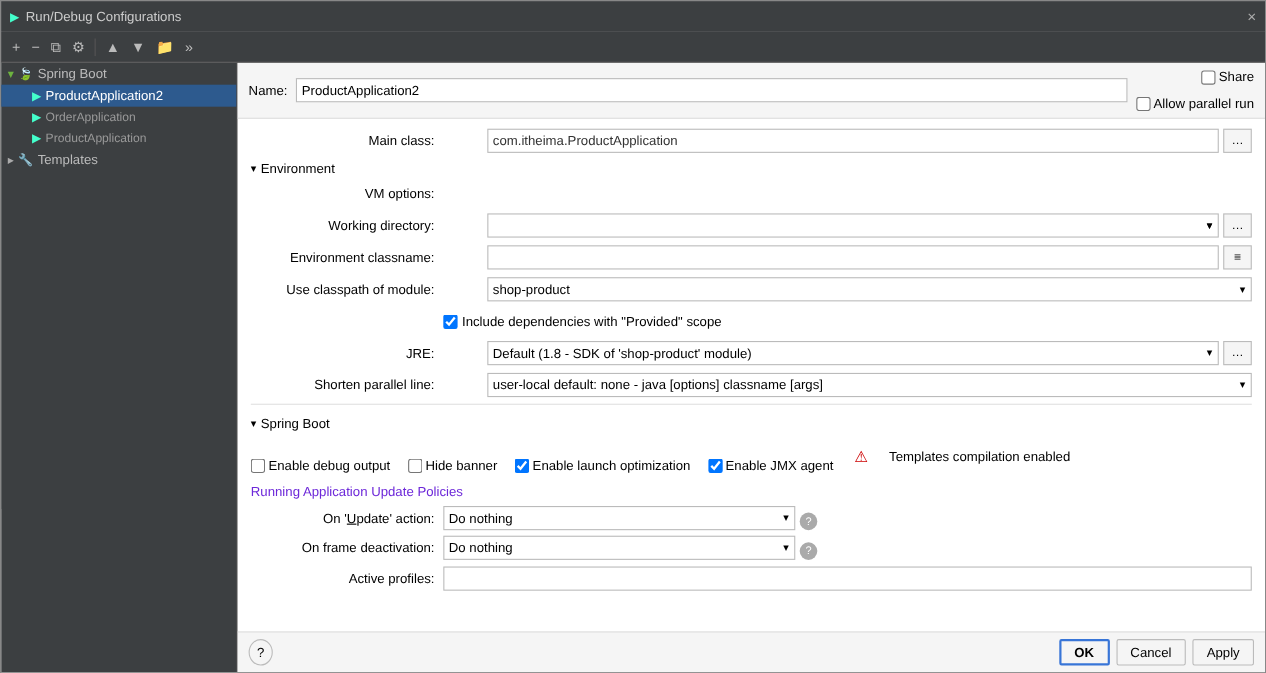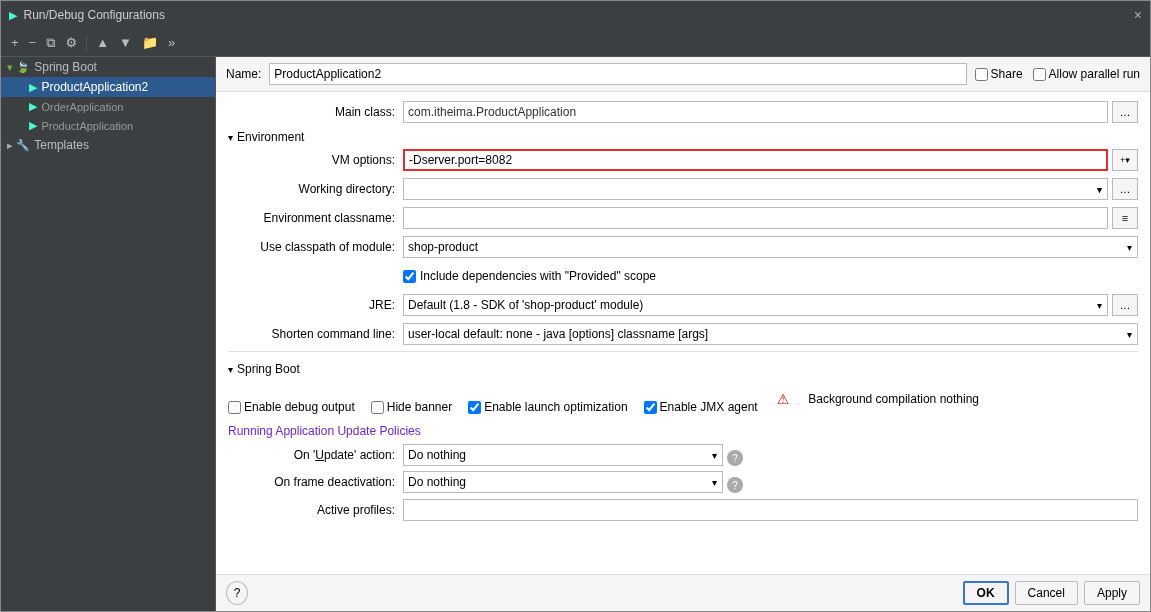--- a/index.html
+++ b/index.html
@@ -115,31 +115,33 @@
       height: 22px;
       border: 1px solid #bbb;
       padding: 1px 4px;
       font-size: 12px;
     }
     .share-area {
       display: flex;
       align-items: flex-end;
       gap: 10px;
       font-size: 12px;
+      flex-direction: column;
     }
     .share-checkbox { display: flex; align-items: center; gap: 3px; }
     .form-area {
       padding: 8px 12px;
       flex: 1;
     }
     .form-row {
       display: flex;
       align-items: center;
       margin-bottom: 5px;
       min-height: 24px;
+      gap: 40px;
     }
     .form-label {
       width: 175px;
       font-size: 12px;
       color: #000;
       flex-shrink: 0;
       text-align: right;
       padding-right: 8px;
     }
     .form-control {
@@ -404,24 +406,20 @@
           </div>
         </div>
 
         <div class="section-header">
           <span class="arrow">▾</span>
           <span>Environment</span>
         </div>
 
         <div class="form-row">
           <span class="form-label">VM options:</span>
-          <div class="vm-input-wrapper">
-            <input type="text" class="text-input red-border" style="flex: 1 1 0%;" value="-Dserver.port=8082">
-            <button class="small-btn" style="font-size:9px;">+▾</button>
-          </div>
         </div>
 
 
         <div class="form-row">
           <span class="form-label">Working directory:</span>
           <div class="form-control">
             <div class="select-wrapper" style="flex:1;">
               <input type="text" class="text-input" style="width: 100%;">
               <span style="position:absolute;right:6px;top:50%;transform:translateY(-50%);font-size:10px;pointer-events:none;">▾</span>
             </div>
@@ -461,21 +459,21 @@
             <div class="select-wrapper" style="flex:1;">
               <select>
                 <option>Default (1.8 - SDK of 'shop-product' module)</option>
               </select>
             </div>
             <button class="small-btn">…</button>
           </div>
         </div>
 
         <div class="form-row">
-          <span class="form-label">Shorten command line:</span>
+          <span class="form-label">Shorten parallel line:</span>
           <div class="form-control">
             <div class="select-wrapper" style="flex:1;">
               <select>
                 <option>user-local default: none - java [options] classname [args]</option>
               </select>
             </div>
           </div>
         </div>
 
         <div class="spring-boot-section">
@@ -495,21 +493,21 @@
             </label>
             <label class="checkbox-item">
               <input type="checkbox" checked="" style="">
               <span>Enable launch optimization</span>
             </label>
             <label class="checkbox-item">
               <input type="checkbox" checked="" style="">
               <span>Enable JMX agent</span>
             </label>
             <span class="error-icon">⚠</span>
-            <span>Background compilation nothing</span>
+            <span>Templates compilation enabled</span>
           </div>
 
           <div class="running-app-section">
             <div class="running-app-title" style="padding-left:0; margin-bottom:6px;">Running Application Update Policies</div>
 
             <div class="running-app-row">
               <span class="running-app-label">
                 On '<span class="underline">U</span>pdate' action:
               </span>
               <div class="form-control">

